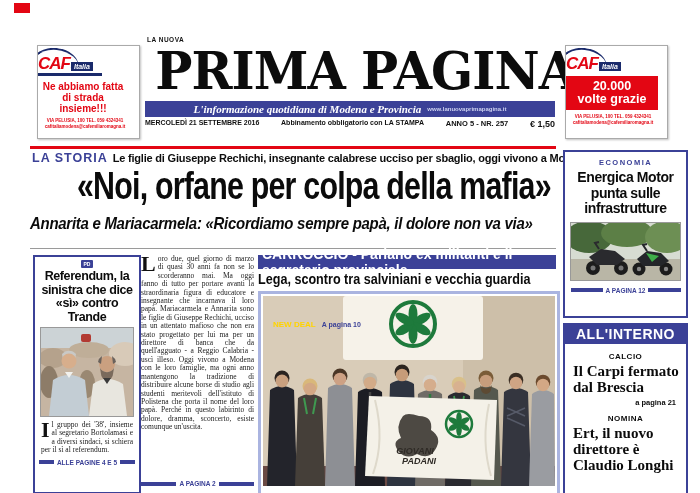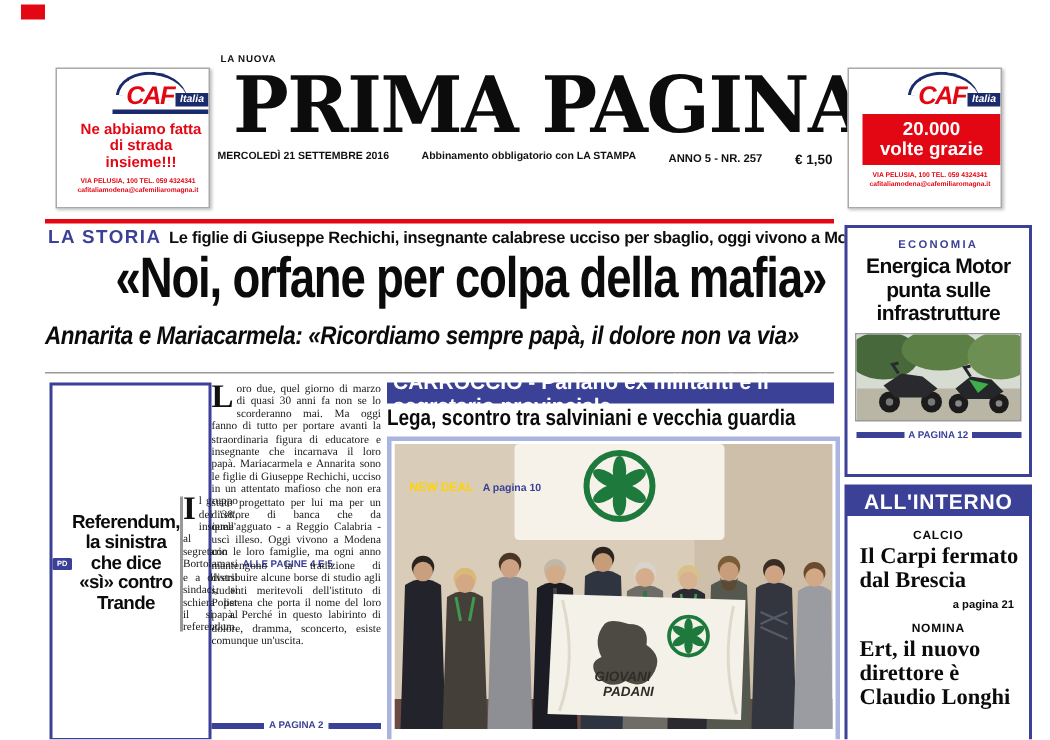--- a/index.html
+++ b/index.html
@@ -5,21 +5,21 @@
   html,body{margin:0;padding:0;background:#fff;}
   .page{position:relative;width:700px;height:493px;background:#fff;overflow:hidden;
         font-family:"Liberation Sans",sans-serif;color:#111;}
   .abs{position:absolute;}
 
   
   .corner-mark{left:14px;top:3px;width:16px;height:10px;background:#e30613;}
 
   
   .ad{border:1px solid #aaa;box-shadow:1px 1px 2px rgba(0,0,0,.25);background:#fff;
-      display:flex;flex-direction:column;align-items:flex-end;overflow:hidden;}
+      display:flex;flex-direction:column;align-items:flex-start;overflow:hidden;}
   .ad-left{left:37px;top:45px;width:101px;height:92px;}
   .ad-right{left:565px;top:45px;width:101px;height:92px;}
   .caf-logo{position:relative;margin-top:4px;height:22px;display:flex;align-items:flex-end;justify-content:center;}
   .caf-word{font-size:17px;font-weight:900;font-style:italic;color:#e30613;letter-spacing:-1px;line-height:17px;}
   .caf-swoosh{position:absolute;left:-6px;top:-2px;width:46px;height:16px;border:2px solid #1a2a6b;
       border-bottom:none;border-right:none;border-radius:50% 50% 0 0/100% 100% 0 0;transform:rotate(6deg);}
   .caf-italia{font-size:7px;font-weight:700;font-style:italic;color:#fff;background:#1a2a6b;
       padding:1px 3px;margin-left:1px;margin-bottom:1px;}
   .caf-tagbar{width:64px;height:3px;background:#1a2a6b;margin-top:1px;}
   .ad-msg{margin-top:5px;text-align:center;color:#e30613;font-weight:800;font-size:10px;line-height:11px;width:90px;}
@@ -59,21 +59,21 @@
   .bodytext{font-family:"Liberation Serif",serif;font-size:7.5px;line-height:8.4px;text-align:justify;color:#1a1a1a;margin:0;}
   .bodytext::first-letter{float:left;font-size:22px;line-height:17px;font-weight:bold;padding-right:2px;
       font-family:"Liberation Serif",serif;color:#111;}
   .pageref{display:flex;align-items:center;gap:3px;}
   .pageref::before,.pageref::after{content:"";flex:1;height:4px;background:#3b4197;}
   .pageref b{font-size:6.5px;font-weight:800;color:#3b4197;white-space:nowrap;}
   .article-col .pageref{position:absolute;bottom:2px;left:0;width:113px;}
 
   
   .ref-box{left:33px;top:255px;width:104px;height:235px;border:2px solid #3b4197;background:#fff;
-      display:flex;flex-direction:row;align-items:center;}
+      display:flex;flex-direction:column;align-items:center;}
   .pd-chip{margin-top:3px;background:#3b4197;color:#fff;font-size:5px;font-weight:800;padding:1px 3px;border-radius:1px;}
   .ref-head{margin-top:2px;font-size:12.5px;line-height:13.5px;font-weight:800;text-align:center;
       letter-spacing:-.4px;color:#0b0b0b;width:100px;}
   .ref-photo{margin-top:3px;width:92px;height:88px;border:1px solid #999;}
   .ref-body{margin-top:4px;width:92px;}
   .ref-box .pageref{width:96px;margin-top:4px;}
 
   
   .feat-kicker{left:258px;top:255px;width:298px;height:14px;background:#3b4197;color:#fff;
       font-size:14px;font-weight:600;display:flex;align-items:center;padding-left:4px;box-sizing:border-box;}
@@ -121,20 +121,24 @@
     <div class="ad-msg">Ne abbiamo fatta di strada insieme!!!</div>
     <div class="ad-small">
       <div>VIA PELUSIA, 100 TEL. 059 4324341</div>
       <div>cafitaliamodena@cafemiliaromagna.it</div>
     </div>
   </div>
 
   <div class="abs masthead">
     <div class="mast-overline">LA NUOVA</div>
     <div class="mast-title">PRIMA PAGINA</div>
+    <div class="mast-tagbar">
+      <span class="mast-tagline">L'informazione quotidiana di Modena e Provincia</span>
+      <span class="mast-site">www.lanuovaprimapagina.it</span>
+    </div>
     <div class="mast-info">
       <span class="mast-date">MERCOLEDÌ 21 SETTEMBRE 2016</span>
       <span class="mast-dist">Abbinamento obbligatorio con LA STAMPA</span>
       <span class="mast-issue">ANNO 5 - NR. 257</span>
       <span class="mast-price">€ 1,50</span>
     </div>
   </div>
 
   <div class="abs ad ad-right">
     <div class="caf-logo">

